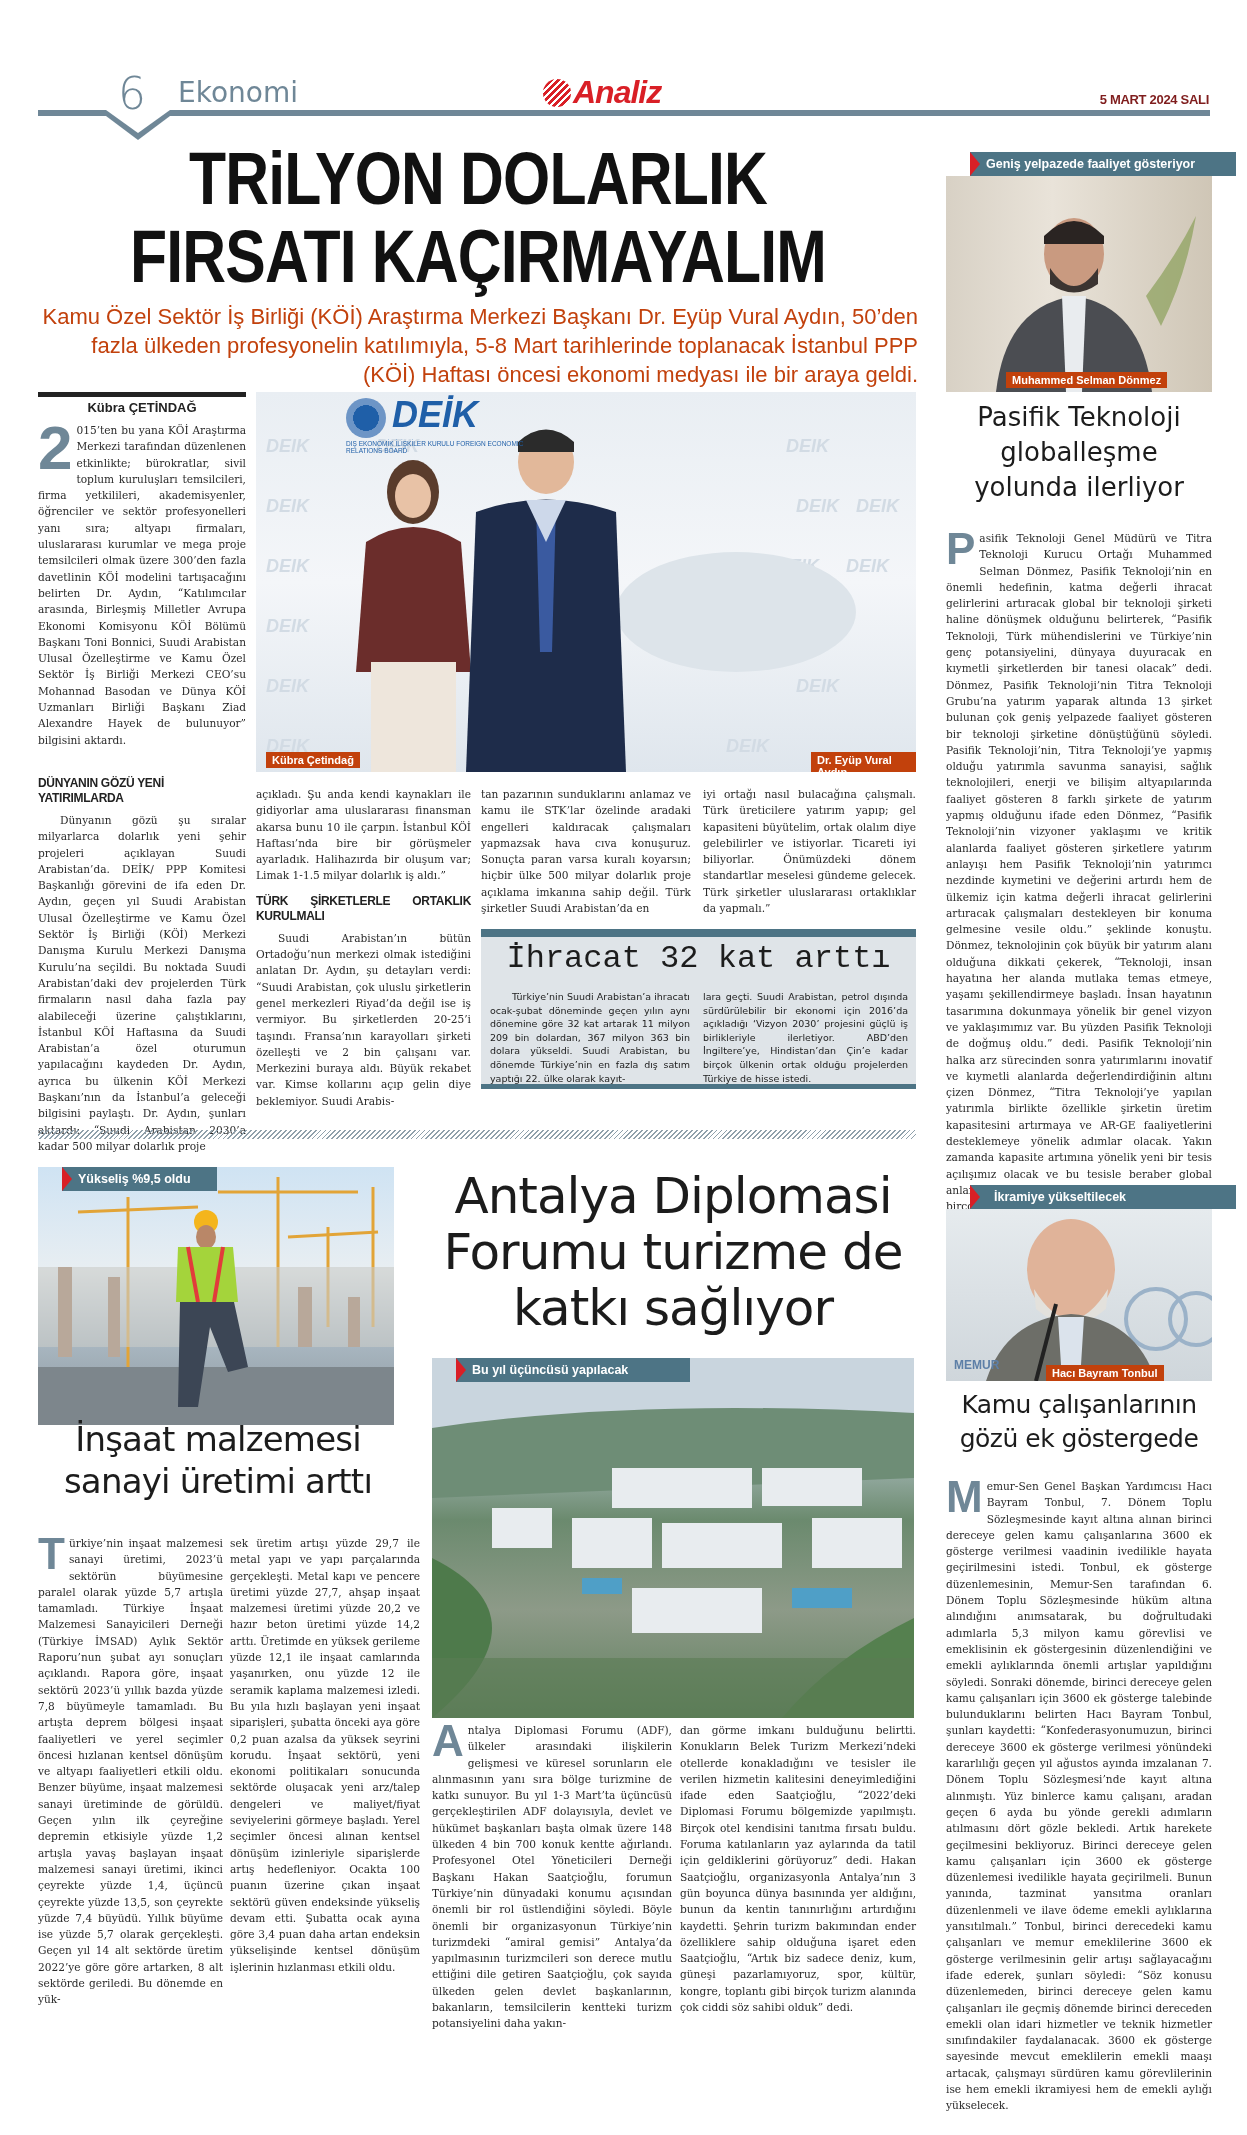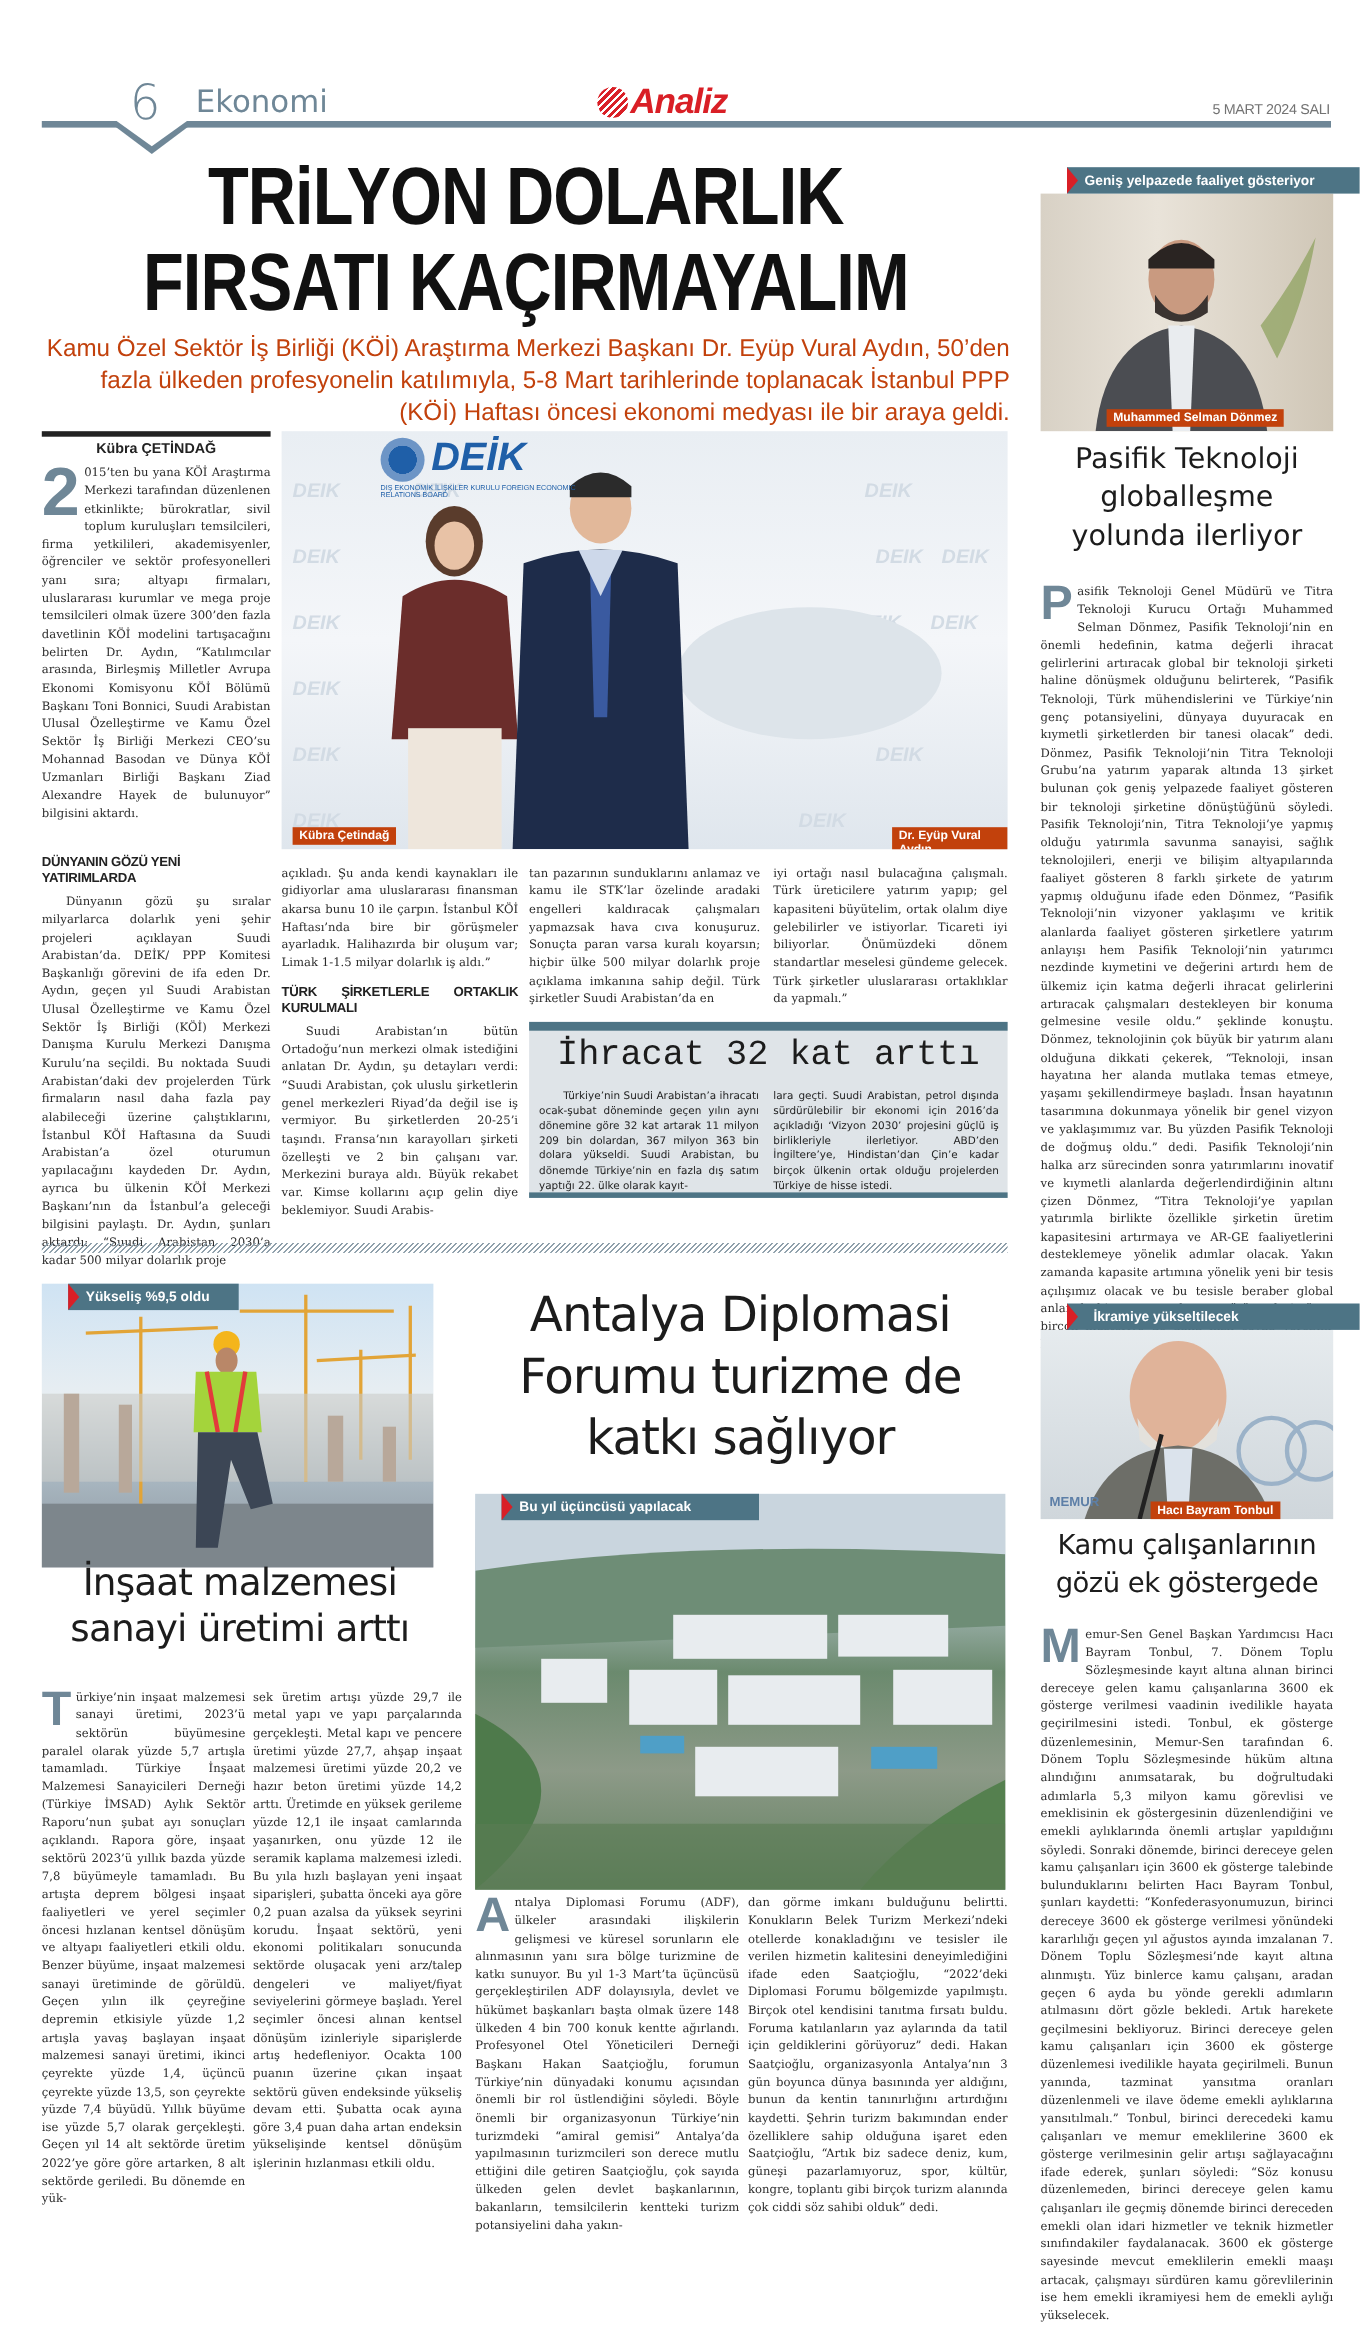--- a/index.html
+++ b/index.html
@@ -5,21 +5,21 @@
   * { box-sizing: border-box; margin: 0; padding: 0; }
   body { width: 1247px; height: 2135px; background: #fff; font-family: "DejaVu Serif", serif; color: #222; position: relative; overflow: hidden; }
   .abs { position: absolute; }
 
   
   #page-num { left: 118px; top: 68px; font-family: "DejaVu Sans", sans-serif; font-size: 44px; color: #6f8797; font-weight: 300; }
   #section-name { left: 178px; top: 76px; font-family: "DejaVu Sans", sans-serif; font-size: 28px; color: #6f8797; }
   #logo { left: 543px; top: 74px; display: flex; align-items: center; }
   #logo .globe { width: 28px; height: 28px; border-radius: 50%; background: repeating-linear-gradient(135deg,#d91f26 0 3px,#fff 3px 5px); margin-right: 2px; }
   #logo .txt { font-family: "Liberation Sans", sans-serif; font-weight: bold; font-style: italic; font-size: 32px; color: #d91f26; letter-spacing: -1px; }
-  #date { right: 38px; top: 92px; font-family: "Liberation Sans", sans-serif; font-size: 13px; font-weight: normal; color: #737373; letter-spacing: -0.3px; }
+  #date { right: 38px; top: 92px; font-family: "Liberation Sans", sans-serif; font-size: 13px; font-weight: bold; color: #7f1d1d; letter-spacing: -0.3px; }
   #header-rule { left: 38px; top: 110px; width: 1172px; height: 6px; background: #6f8797; }
   #header-chevron { left: 98px; top: 110px; width: 0; height: 0; border-left: 40px solid transparent; border-right: 40px solid transparent; border-top: 30px solid #6f8797; }
   #header-chevron-in { left: 106px; top: 110px; width: 0; height: 0; border-left: 32px solid transparent; border-right: 32px solid transparent; border-top: 23px solid #fff; }
 
   
   #main-title { left: 38px; top: 140px; width: 880px; text-align: center; font-family: "Liberation Sans", sans-serif; font-weight: 900; font-size: 74px; line-height: 78px; color: #111; transform: scaleX(0.82); transform-origin: center top; letter-spacing: -1px; }
   #main-title span { display: block; font-weight: bold; }
   #main-sub { left: 38px; top: 302px; width: 880px; text-align: right; font-family: "Liberation Sans", sans-serif; font-size: 22px; line-height: 29px; color: #c2410c; }
 
   
@@ -68,21 +68,21 @@
   #col5-b { left: 946px; top: 1478px; width: 266px; }
 
   
   #kick-yuk { left: 38px; top: 1167px; width: 155px; }
   #photo-insaat { left: 38px; top: 1167px; width: 356px; height: 258px; background: linear-gradient(180deg,#cfe3f3 0%,#e8eef2 40%,#a7b5bf 70%,#8b949b 100%); overflow: hidden; }
   #insaat-title { left: 38px; top: 1418px; width: 360px; text-align: center; font-family: "DejaVu Sans", sans-serif; font-size: 34px; line-height: 42px; color: #1c1c1c; letter-spacing: -0.8px; }
   #col-ins1 { left: 38px; top: 1535px; width: 185px; }
   #col-ins2 { left: 230px; top: 1535px; width: 190px; }
 
   
-  #antalya-title { left: 430px; top: 1168px; width: 486px; text-align: center; font-family: "DejaVu Sans", sans-serif; font-size: 44px; line-height: 56px; color: #1c1c1c; letter-spacing: -1px; }
+  #antalya-title { left: 430px; top: 1168px; width: 486px; text-align: center; font-family: "DejaVu Sans", sans-serif; font-size: 50px; line-height: 56px; color: #1c1c1c; letter-spacing: -1px; }
   #kick-bu { left: 432px; top: 1358px; width: 234px; }
   #photo-antalya { left: 432px; top: 1358px; width: 482px; height: 360px; background: linear-gradient(180deg,#cfdce6 0%,#b9c7cf 20%,#6b8a6e 45%,#8d9a88 70%,#5f7f5d 100%); overflow: hidden; }
   #col-ant1 { left: 432px; top: 1722px; width: 240px; }
   #col-ant2 { left: 680px; top: 1722px; width: 236px; }
 </style>
 </head>
 <body>
 
 <div class="abs" id="page-num">6</div>
 <div class="abs" id="section-name">Ekonomi</div>

